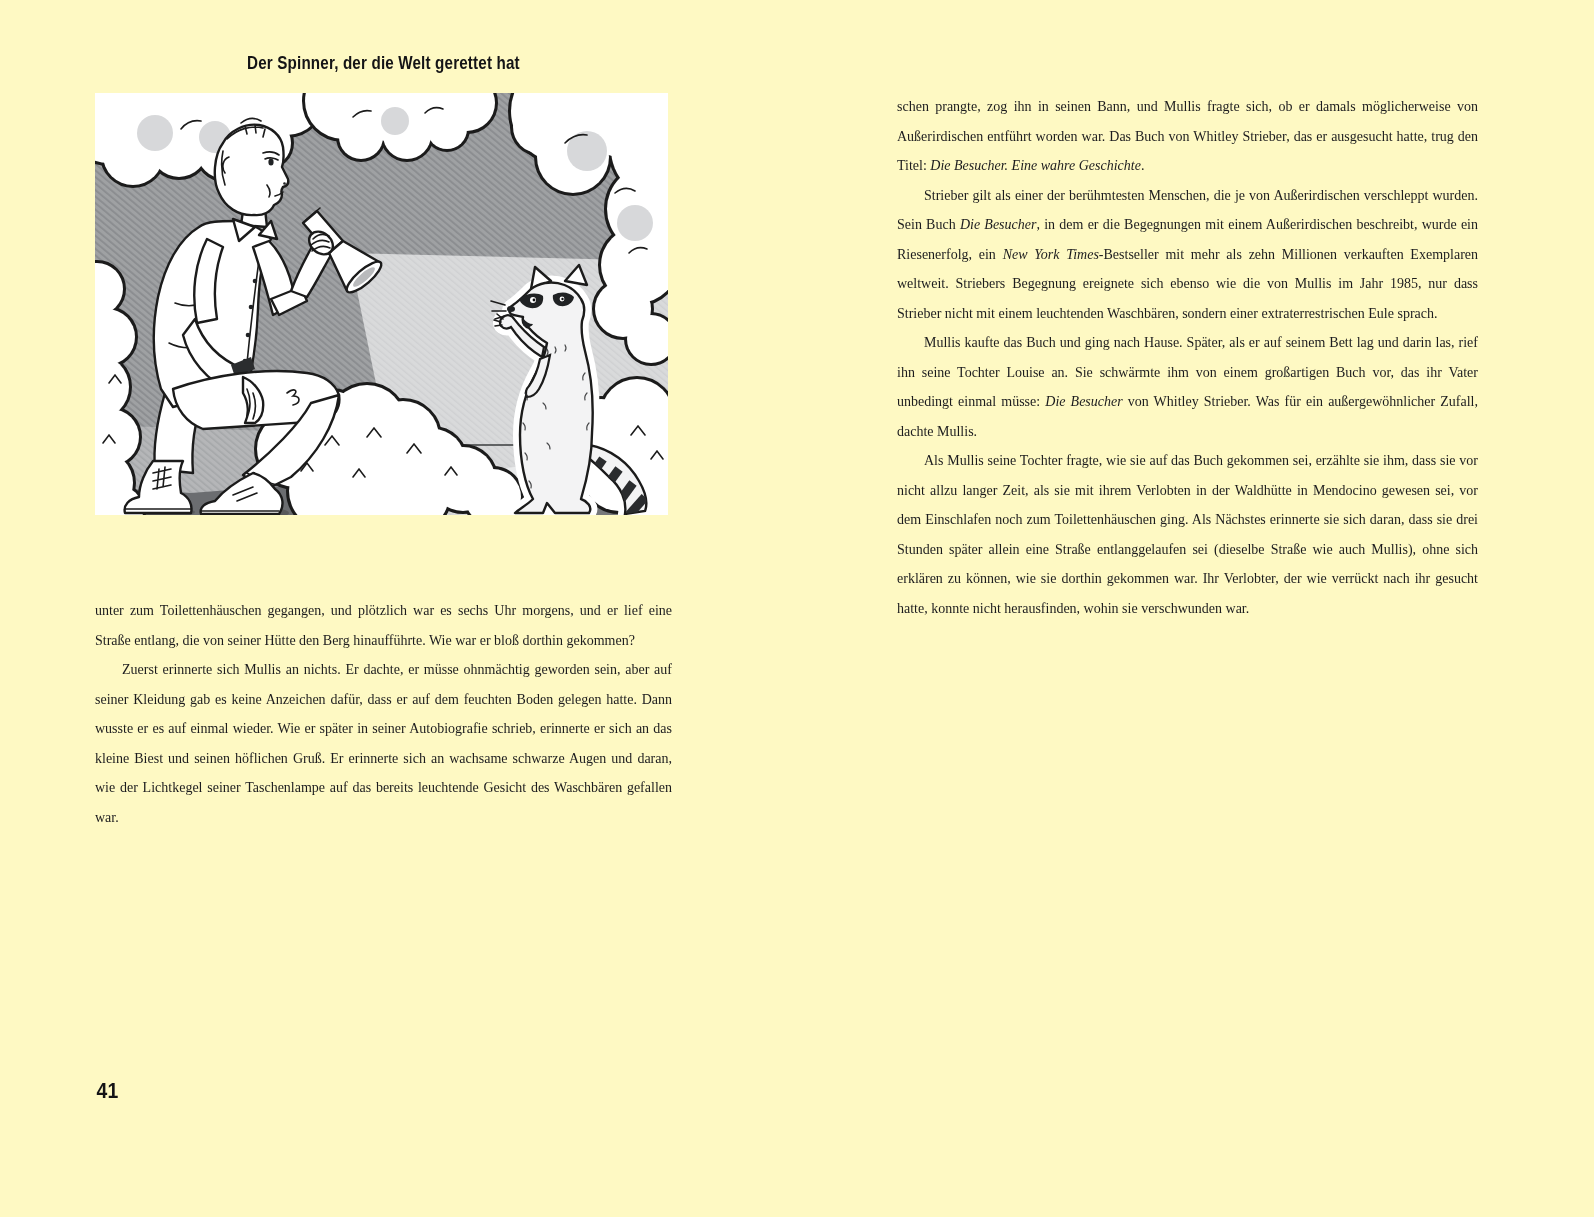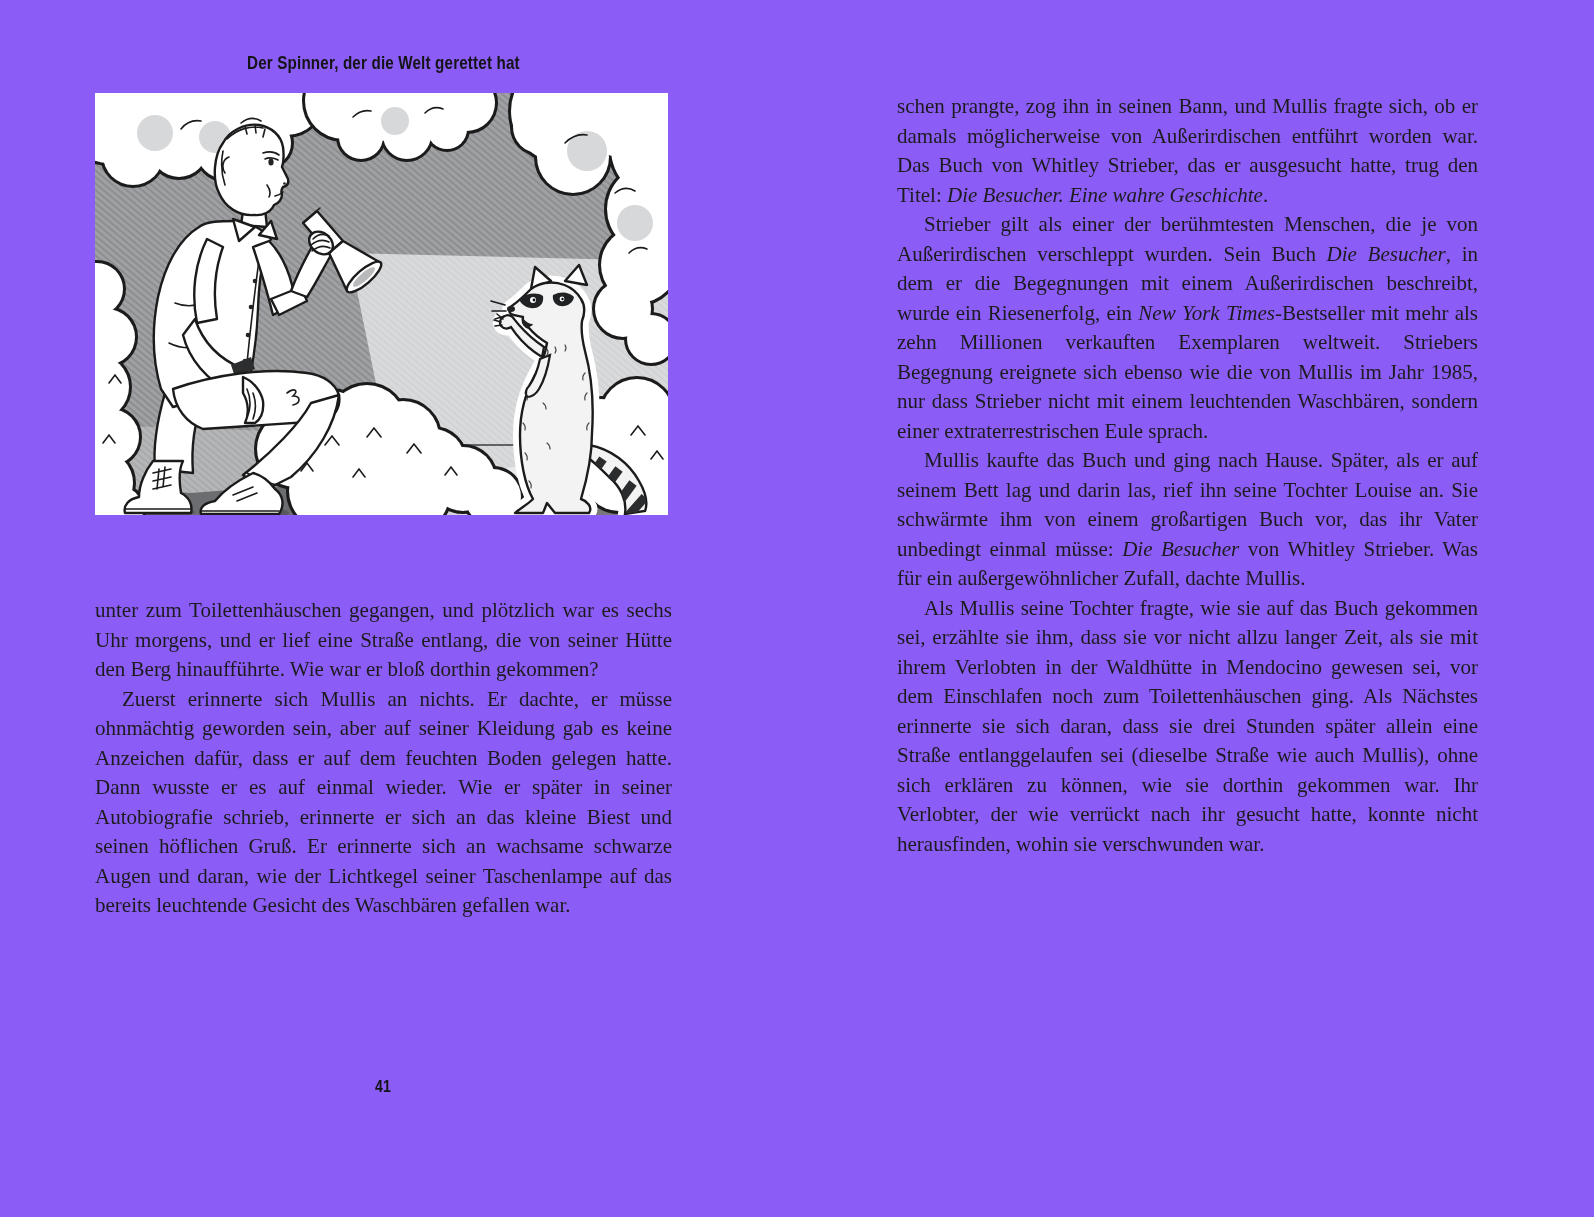--- a/index.html
+++ b/index.html
@@ -1,41 +1,41 @@
 <!DOCTYPE html>
 <html lang="de"><head>
 <meta charset="utf-8">
 <style>
   html,body{margin:0;padding:0;}
   body{
     width:1594px;height:1217px;background:#ffffff;
     font-family:"Liberation Serif", serif;color:#1c1c1e;
     position:relative;overflow:hidden;
   }
-  .spread{position:absolute;inset:0;background:#8b5cf6;padding-left:48px;}
+  .spread{position:absolute;inset:0;background:#fef9c3;padding-left:48px;}
   .running-header{
     position:absolute;top:52px;height:24px;
     font-family:"Liberation Sans", sans-serif;font-weight:bold;font-size:19px;
     text-align:center;color:#141416;
   }
   .condensed{display:inline-block;transform:scaleX(.80);transform-origin:50% 50%;white-space:nowrap;letter-spacing:.2px;}
   .header-left{left:95px;width:577px;}
   .header-right{left:897px;width:581px;}
   .illustration-box{position:absolute;left:95px;top:93px;width:573px;height:422px;}
   .illustration-box svg{display:block;width:573px;height:422px;}
   .text-col{position:absolute;}
   .text-col-left{left:95px;top:559px;width:577px;margin-top:37px;}
   .text-col-right{left:897px;top:92px;width:581px;}
-  .body-para{margin:0;font-size:21px;line-height:29.5px;text-align:justify;}
+  .body-para{margin:0;font-size:14px;line-height:29.5px;text-align:justify;}
   .body-para.indent{text-indent:27px;}
   .em{font-style:italic;}
   .page-number{
     position:absolute;top:1078px;height:28px;
-    font-family:"Liberation Sans", sans-serif;font-weight:bold;font-size:16px;
-    text-align:center;color:#141416;
+    font-family:"Liberation Sans", sans-serif;font-weight:bold;font-size:22px;
+    color:#141416;
   }
   .pn-left{left:95px;width:577px;}
   .pn-right{left:897px;width:581px;}
   
   .blob-outline{fill:#ffffff;stroke:#1b1b1b;stroke-width:6;stroke-linejoin:round;}
   .blob-fill{fill:#ffffff;}
   .ink{fill:#ffffff;stroke:#1b1b1b;stroke-width:2.4;stroke-linejoin:round;stroke-linecap:round;}
   .ink-thin{fill:none;stroke:#1b1b1b;stroke-width:1.6;stroke-linecap:round;}
   .ink-dark{fill:#202224;stroke:none;}
   .fur{fill:none;stroke:#2a2c2e;stroke-width:1.2;stroke-linecap:round;opacity:.85;}

